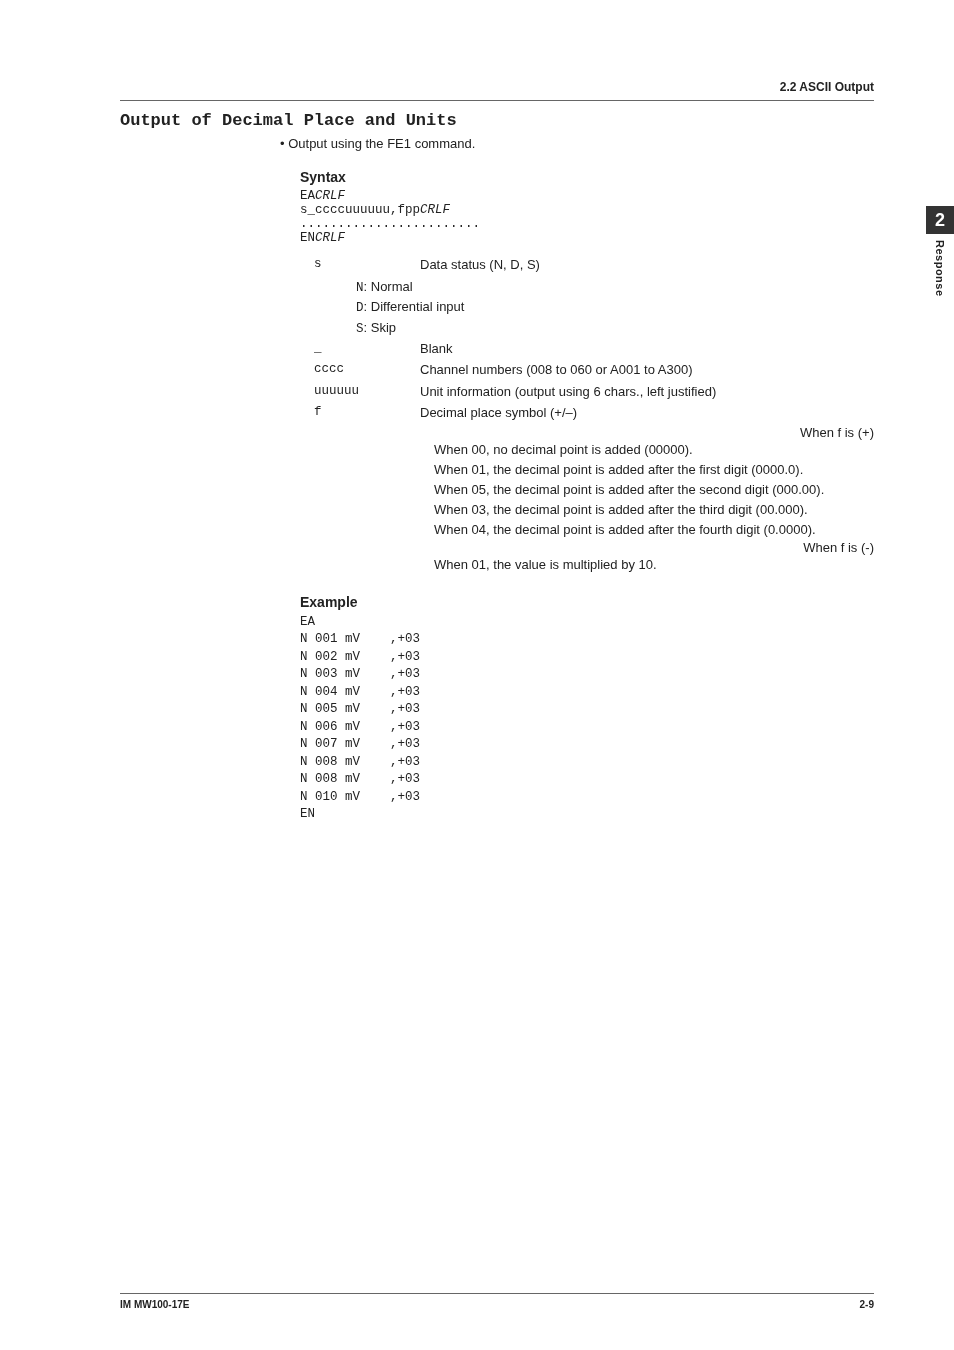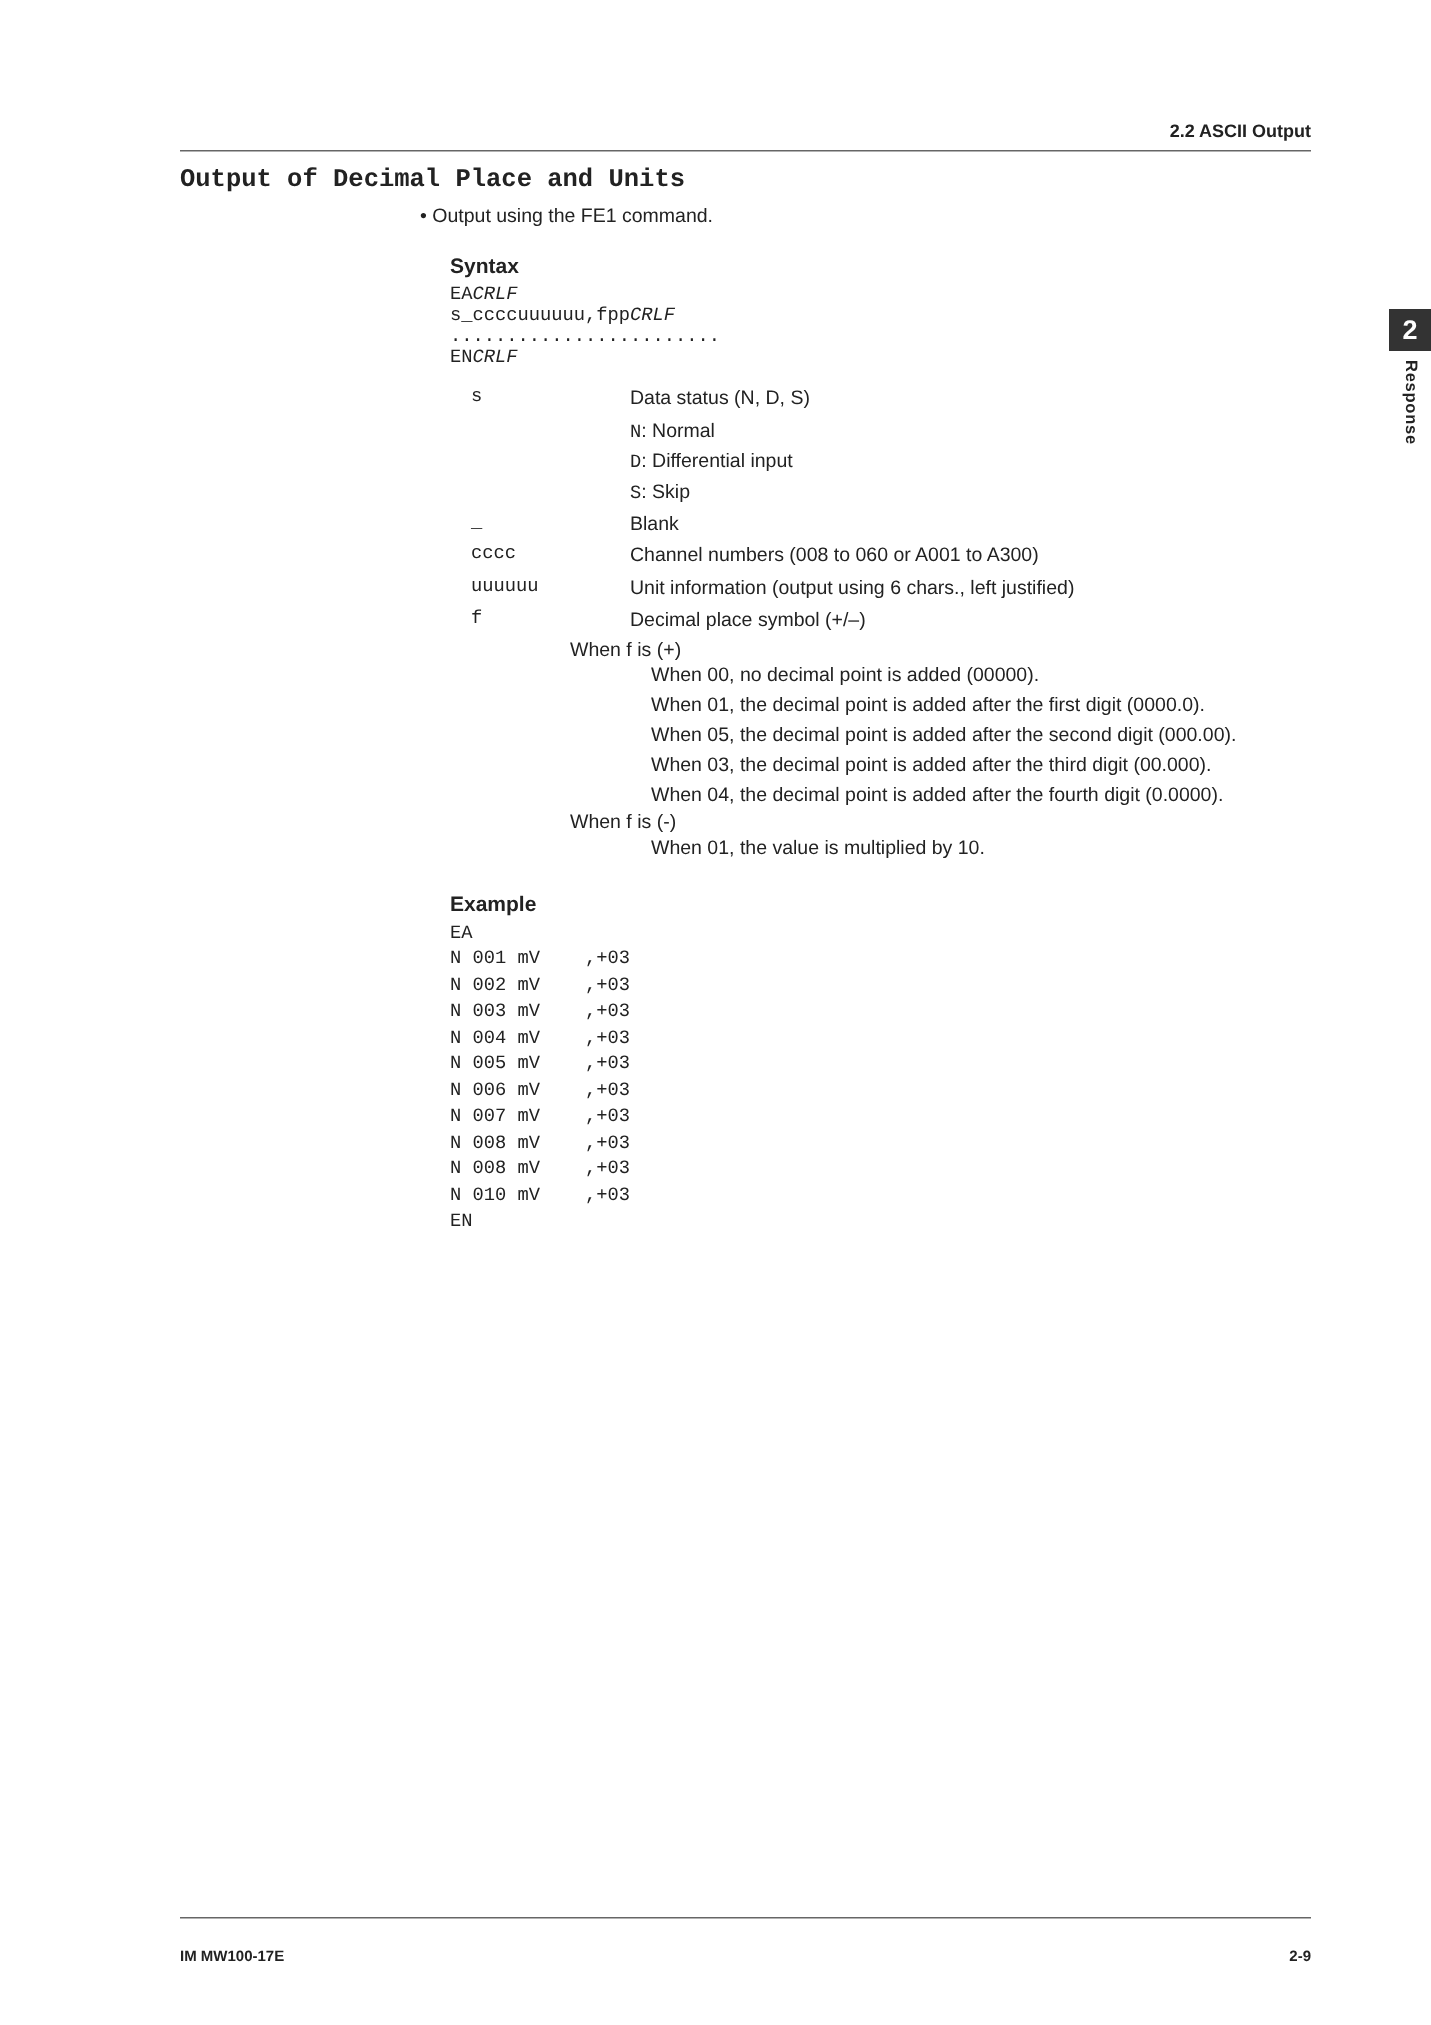--- a/index.html
+++ b/index.html
@@ -56,23 +56,23 @@
   .mono {
     font-family: "Courier New", monospace;
     font-size: 12.5px;
     white-space: pre;
   }
   .italic { font-style: italic; }
   .def-table { margin-top: 10px; }
   .def-row { display: flex; align-items: flex-start; margin-bottom: 2px; line-height: 1.5; }
   .def-sym { width: 66px; font-family: "Courier New", monospace; font-size: 12.5px; }
   .def-txt { flex: 1; font-size: 13px; margin-left: 40px; }
-  .def-sub { margin-left: 106px; font-size: 13px; line-height: 1.5; }
+  .def-sub { margin-left: 42px; font-size: 13px; line-height: 1.5; }
   .def-sub .mono-inline { font-family: "Courier New", monospace; font-size: 12.5px; }
-  .nested1 { margin-left: 66px; }
+  .nested1 { margin-left: 66px; text-align: right; }
   .nested2 { margin-left: 120px; line-height:1.55; }
   .example-block { margin-top: 18px; }
   .example-lines { font-family: "Courier New", monospace; font-size: 12.5px; line-height: 1.4; white-space: pre; }
   .side-tab {
     position: absolute;
     right: 0;
     top: 206px;
     text-align: center;
   }
   .tab-box {
@@ -91,21 +91,21 @@
     font-weight: bold;
     letter-spacing: 0.5px;
     margin: 0 auto;
   }
   .footer {
     position: absolute;
     bottom: 40px;
     left: 120px;
     right: 80px;
     border-top: 1px solid #666;
-    padding-top: 20px;
+    padding-top: 5px;
     display: flex;
     justify-content: space-between;
     font-size: 10px;
     font-weight: bold;
   }
 </style>
 </head>
 <body>
 
 <div class="page">

